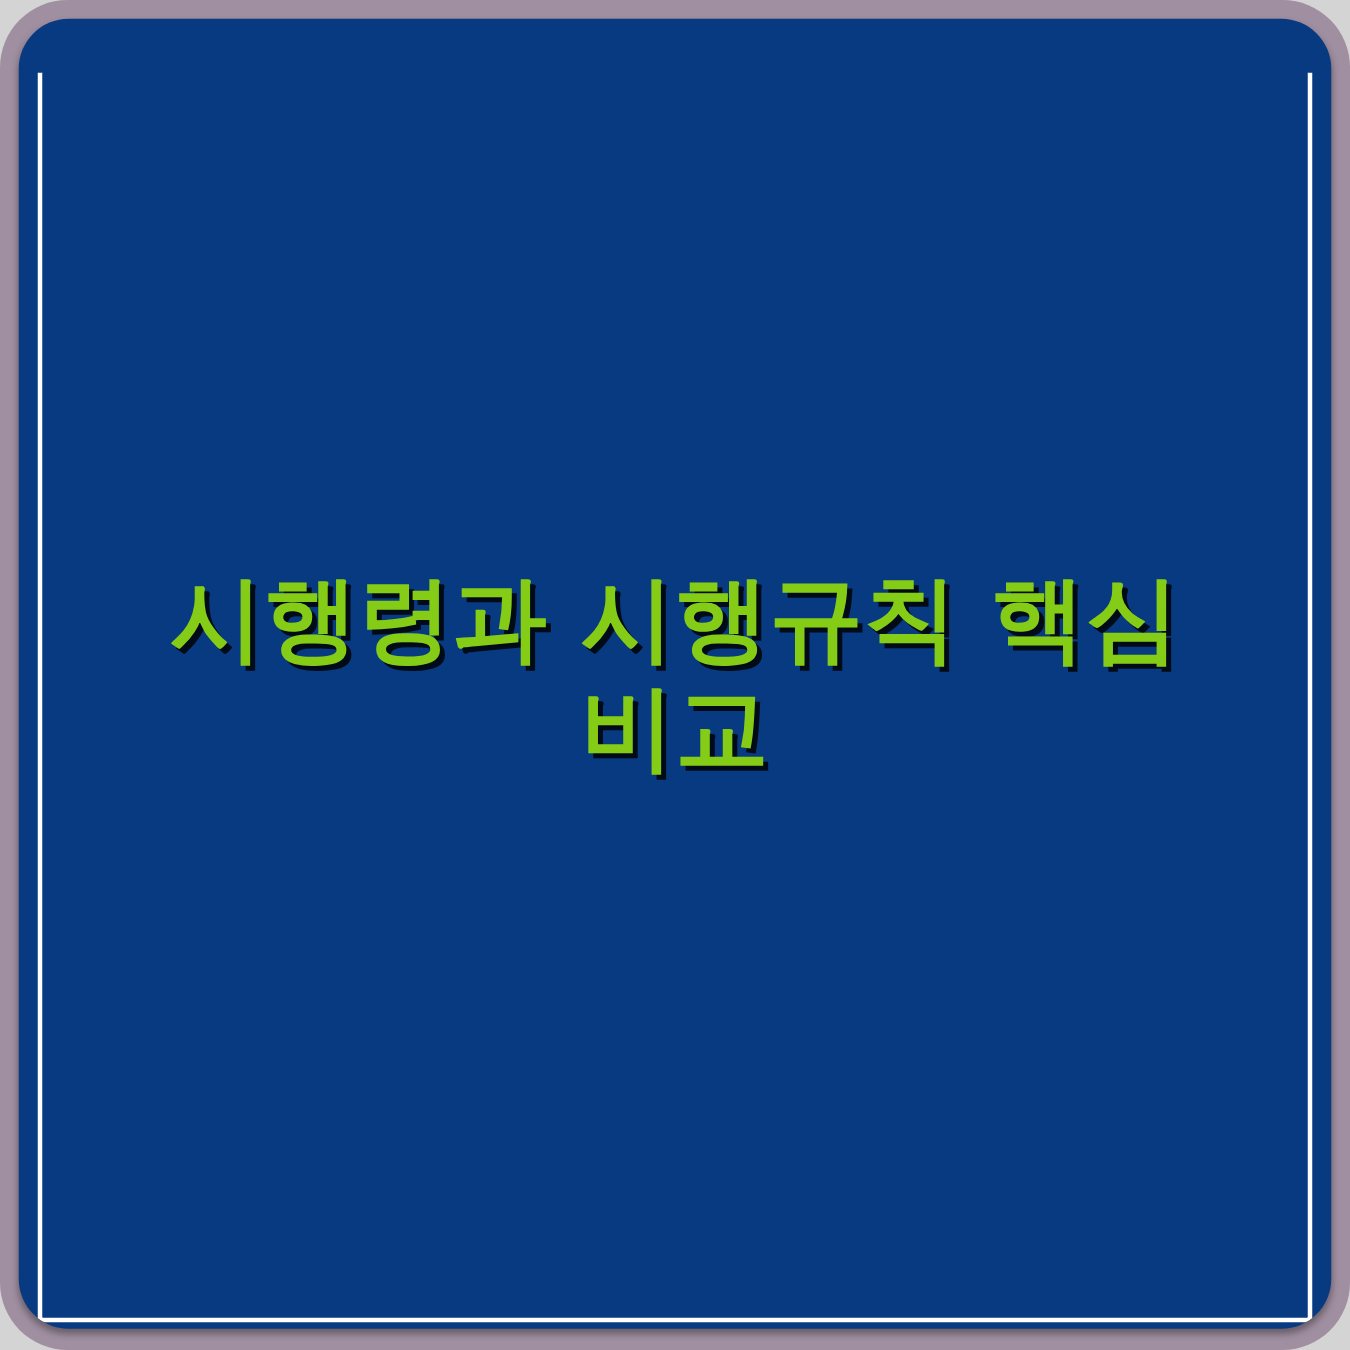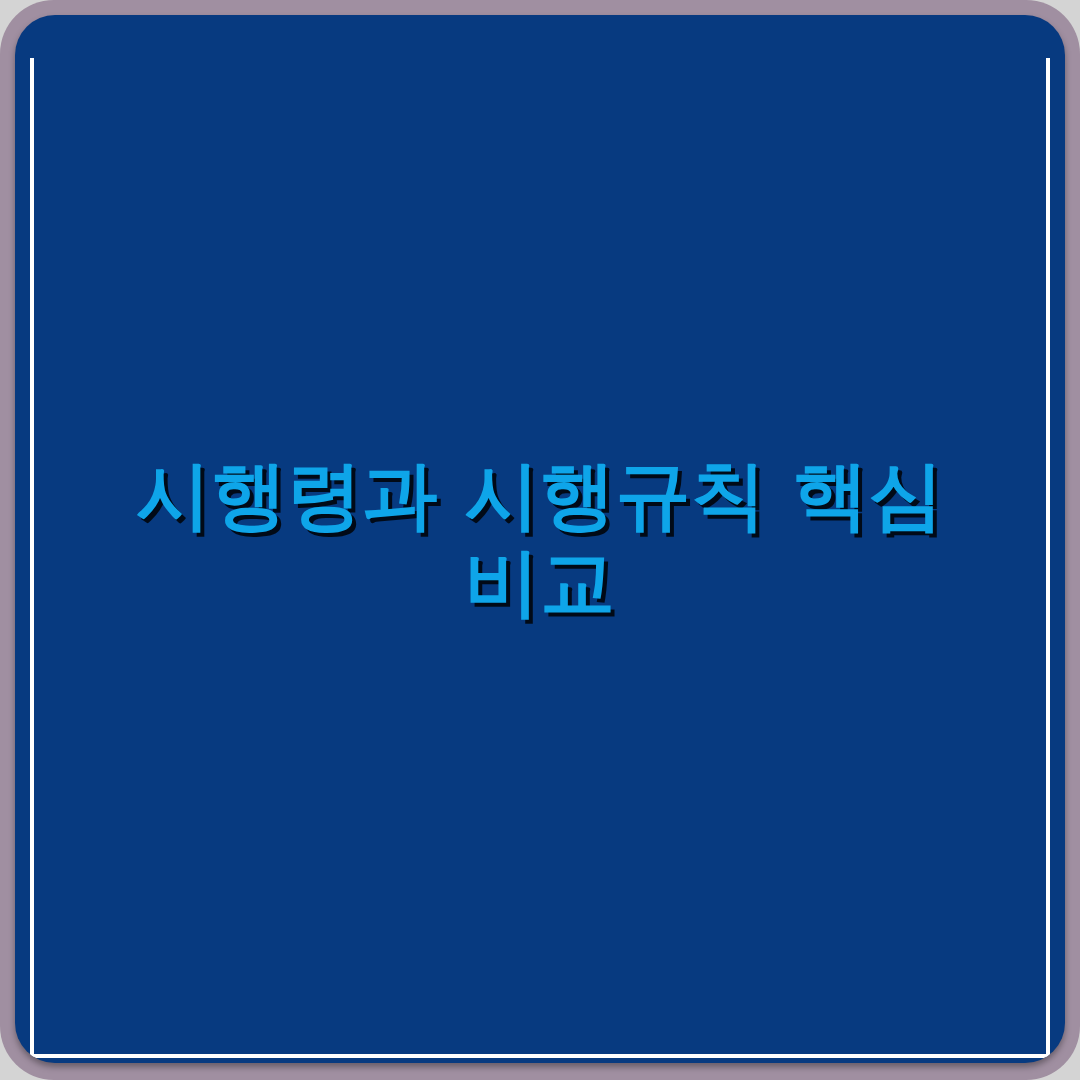--- a/index.html
+++ b/index.html
@@ -75,21 +75,21 @@
     align-items: center;
     justify-content: center;
     padding: 0 110px;
     box-sizing: border-box;
   }
 
   .title-text {
     margin: 0;
     width: 100%;
     text-align: center;
-    color: #0ea5e9;
+    color: #84cc16;
     font-family: "DejaVu Sans", "Liberation Sans", sans-serif;
     font-weight: 700;
     font-size: 75px;
     line-height: 1.16;
     letter-spacing: 0.5px;
     word-break: keep-all;
     text-shadow: 4px 4px 0 rgba(0, 0, 0, 0.82);
   }
 </style>
 </head>

